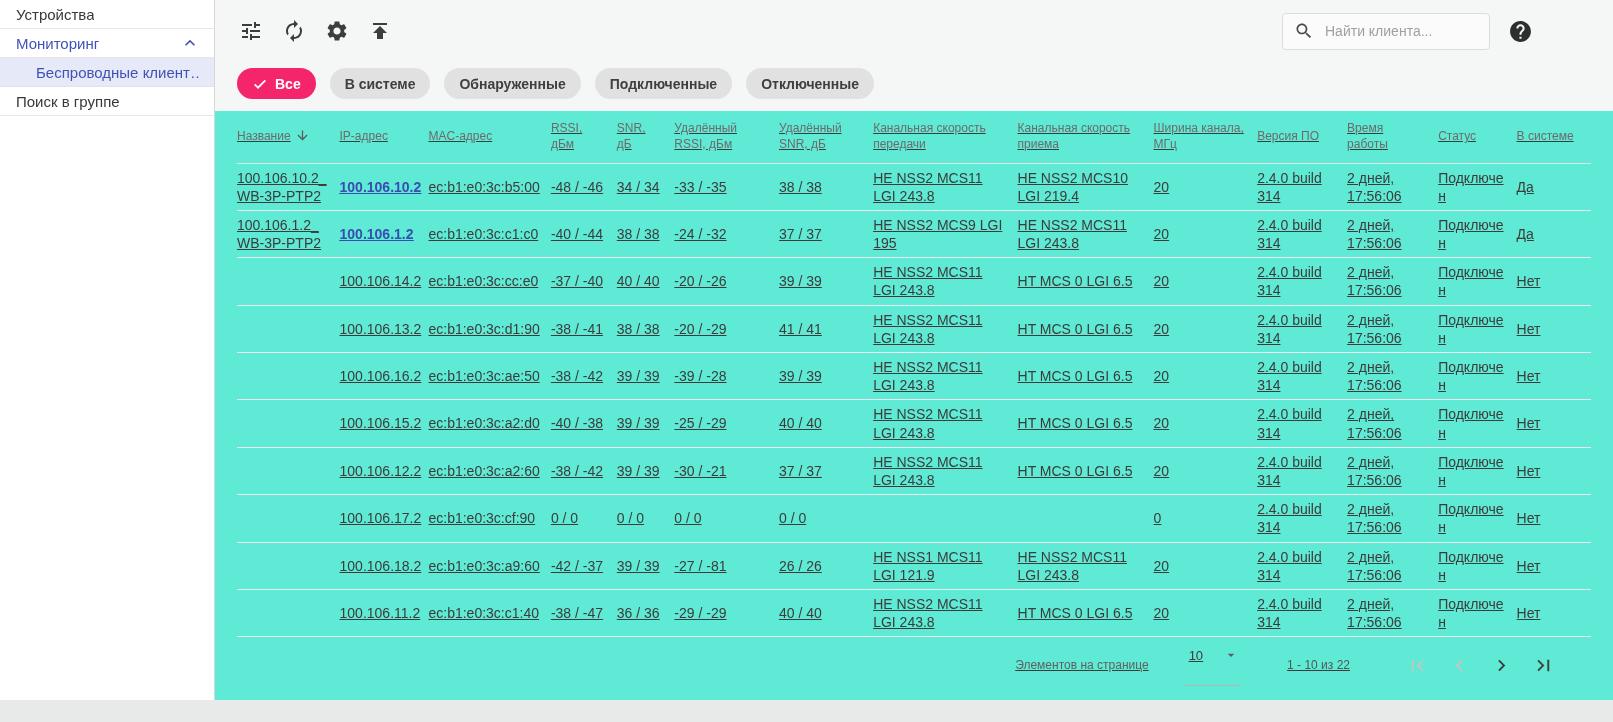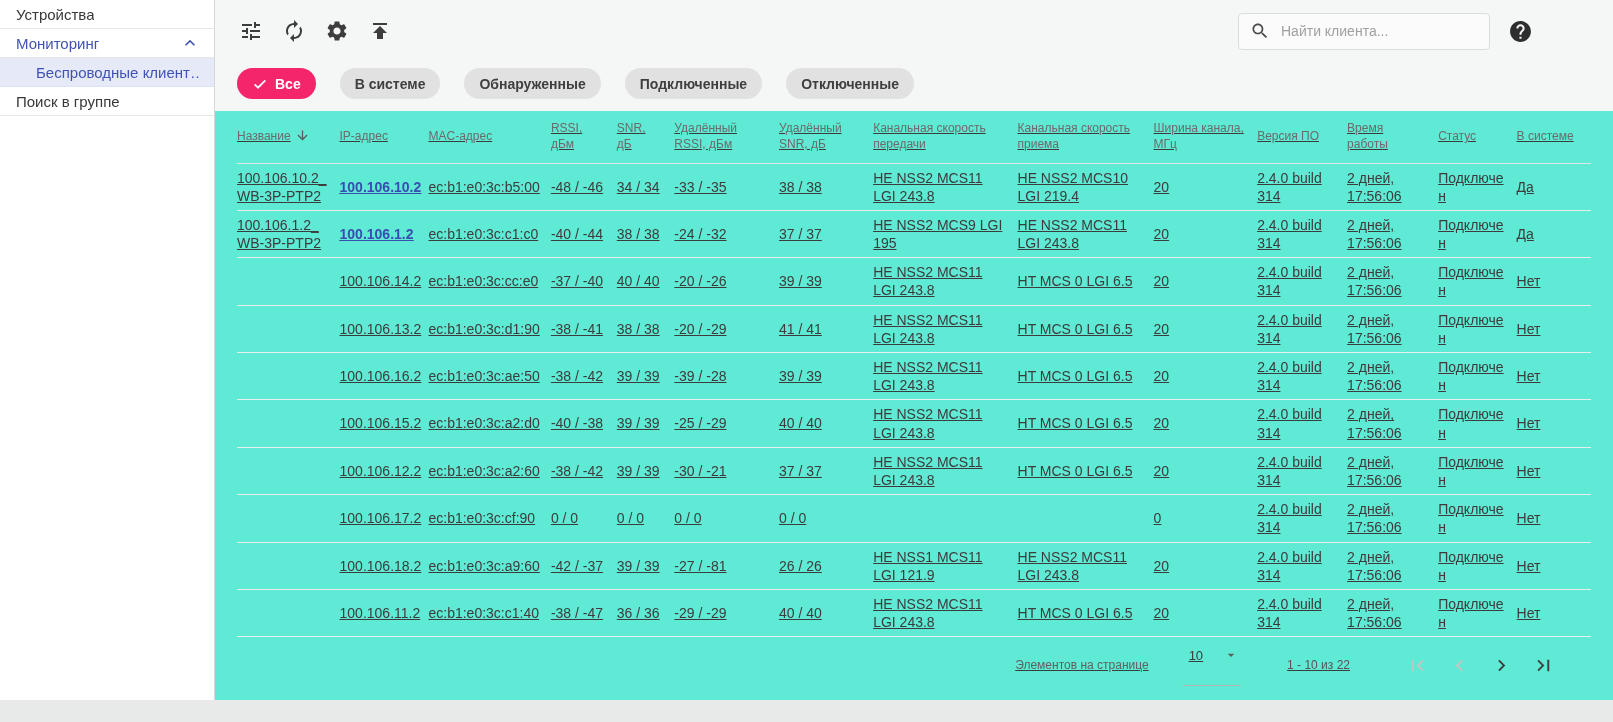--- a/index.html
+++ b/index.html
@@ -34,33 +34,33 @@
 
   
   .main { flex:1; display:flex; flex-direction:column; background:#f5f6f6; padding:0 22px; }
 
   .toolbar { height:62px; display:flex; align-items:center; justify-content:space-between; }
   .tool-icons { display:flex; align-items:center; gap:15px; }
   .icon-btn { background:none; border:none; padding:2px; cursor:pointer; line-height:0; }
   .icon-btn svg { width:24px; height:24px; fill:#3d3d3d; }
   .toolbar-right { display:flex; align-items:center; gap:16px; margin-right:56px; }
   .search-box {
-    width:252px; height:37px; display:flex; align-items:center; gap:9px;
+    width:208px; height:37px; display:flex; align-items:center; gap:9px;
     background:#fbfbfb; border:1px solid #dcdcdc; border-radius:4px; padding:0 11px;
   }
   .search-box svg { width:20px; height:20px; fill:#4a4a4a; flex:none; }
   .search-box input {
     border:none; outline:none; background:transparent;
     font-family:inherit; font-size:14px; color:#333; width:100%;
   }
   .search-box input::placeholder { color:#a0a0a0; }
   .help-btn svg { width:25px; height:25px; fill:#2e2e2e; }
 
   
-  .chips { display:flex; align-items:center; gap:24px; margin-top:6px; }
+  .chips { display:flex; align-items:center; gap:14px; margin-top:6px; }
   .chip {
     height:31px; display:inline-flex; align-items:center; gap:7px;
     padding:0 15px; border:none; border-radius:16px; cursor:pointer;
     background:#e1e1e1; color:#3f3f3f; font-family:inherit; font-size:14px; font-weight:600;
   }
   .chip-active { background:var(--accent_pink,#f5256b); color:#fff; }
   .chip svg { width:16px; height:16px; }
 
   
   .table-card { flex:1; background:#5eead4; margin:12px -22px 0; padding:0 22px;text-decoration:underline; }

